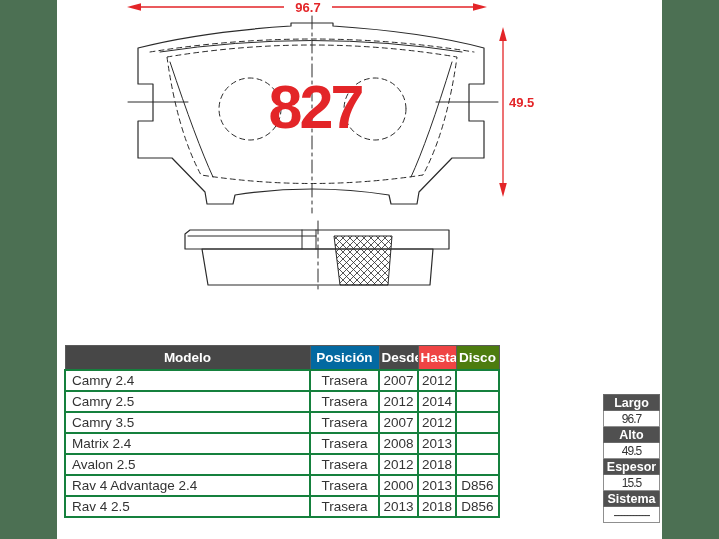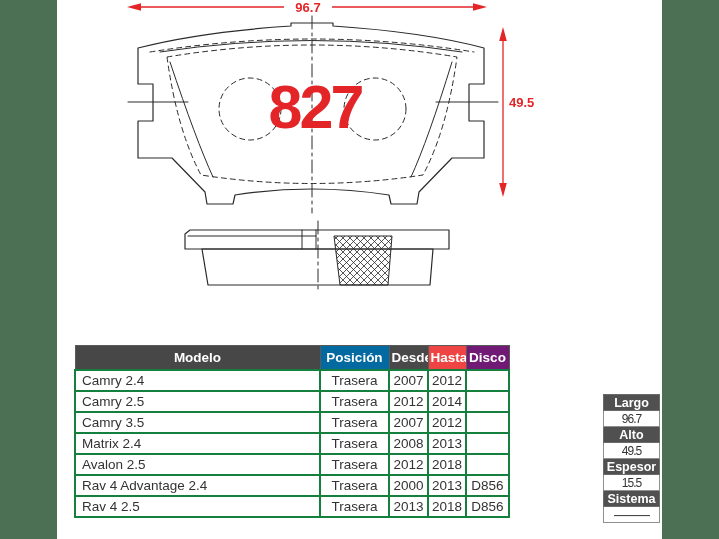--- a/index.html
+++ b/index.html
@@ -9,21 +9,21 @@
     font-family:"Liberation Sans", sans-serif;
   }
   .band{position:absolute;top:0;bottom:0;width:57px;background:#4c7053;}
   .band-left{left:0;}
   .band-right{right:0;}
 
   .drawing-svg{position:absolute;left:0;top:0;}
 
   
   table.apps{
-    position:absolute;left:74px;top:345px;width:434px;
+    position:absolute;left:64px;top:345px;width:434px;
     border-collapse:collapse;table-layout:fixed;background:#fff;
   }
   table.apps th{
     color:#fff;font-size:13.5px;font-weight:bold;height:23px;
     padding:0 2px;text-align:center;border:1px solid #5a5a5a;white-space:nowrap;overflow:hidden;
   }
   table.apps td{
     font-size:13.5px;color:#333;height:19px;line-height:19px;
     border:2px solid #15803d;padding:0 2px;text-align:center;
     white-space:nowrap;overflow:hidden;background:#fff;
@@ -123,21 +123,21 @@
       <col style="width:39px">
     <col style="width:38px">
       <col style="width:43px">
   </colgroup>
   <thead>
     <tr>
       <th style="background: rgb(71, 71, 71);">Modelo</th>
       <th style="background: #0369a1;">Posición</th>
       <th style="background: rgb(73, 73, 73);">Desde</th>
       <th style="background: #ef4444;">Hasta</th>
-      <th style="background: #701a75;">Disco</th>
+      <th style="background: #4d7c0f;">Disco</th>
     </tr>
   </thead>
   <tbody>
     <tr>
       <td class="model">Camry 2.4</td>
       <td>Trasera</td>
       <td>2007</td>
       <td>2012</td>
       <td></td>
     </tr>

